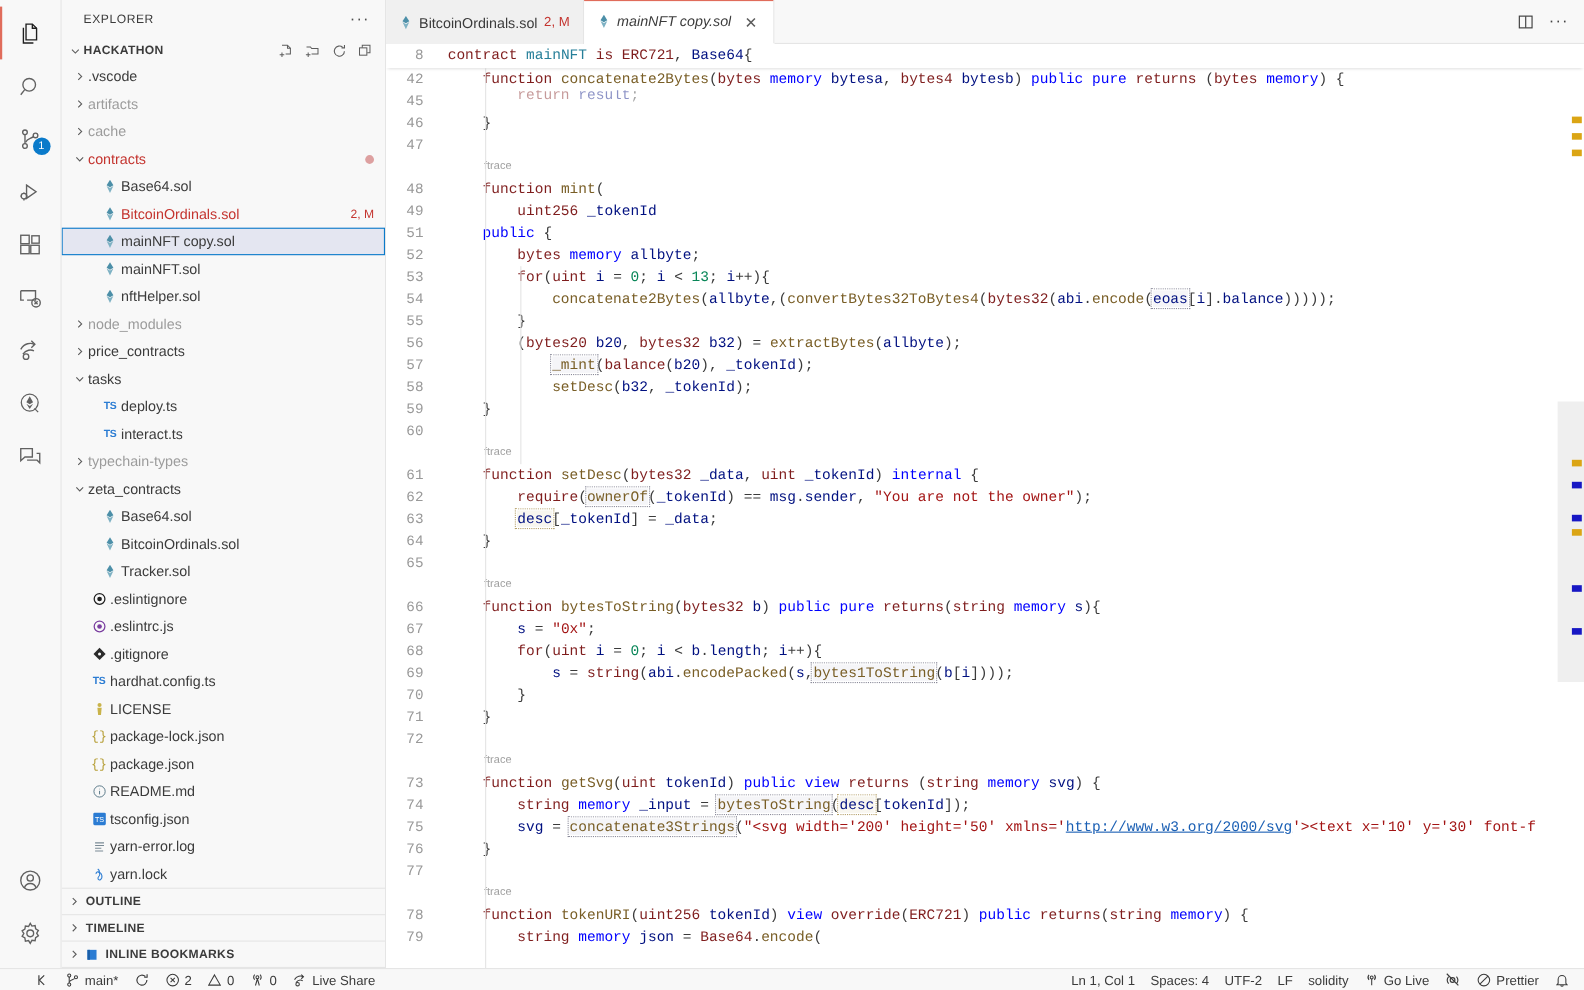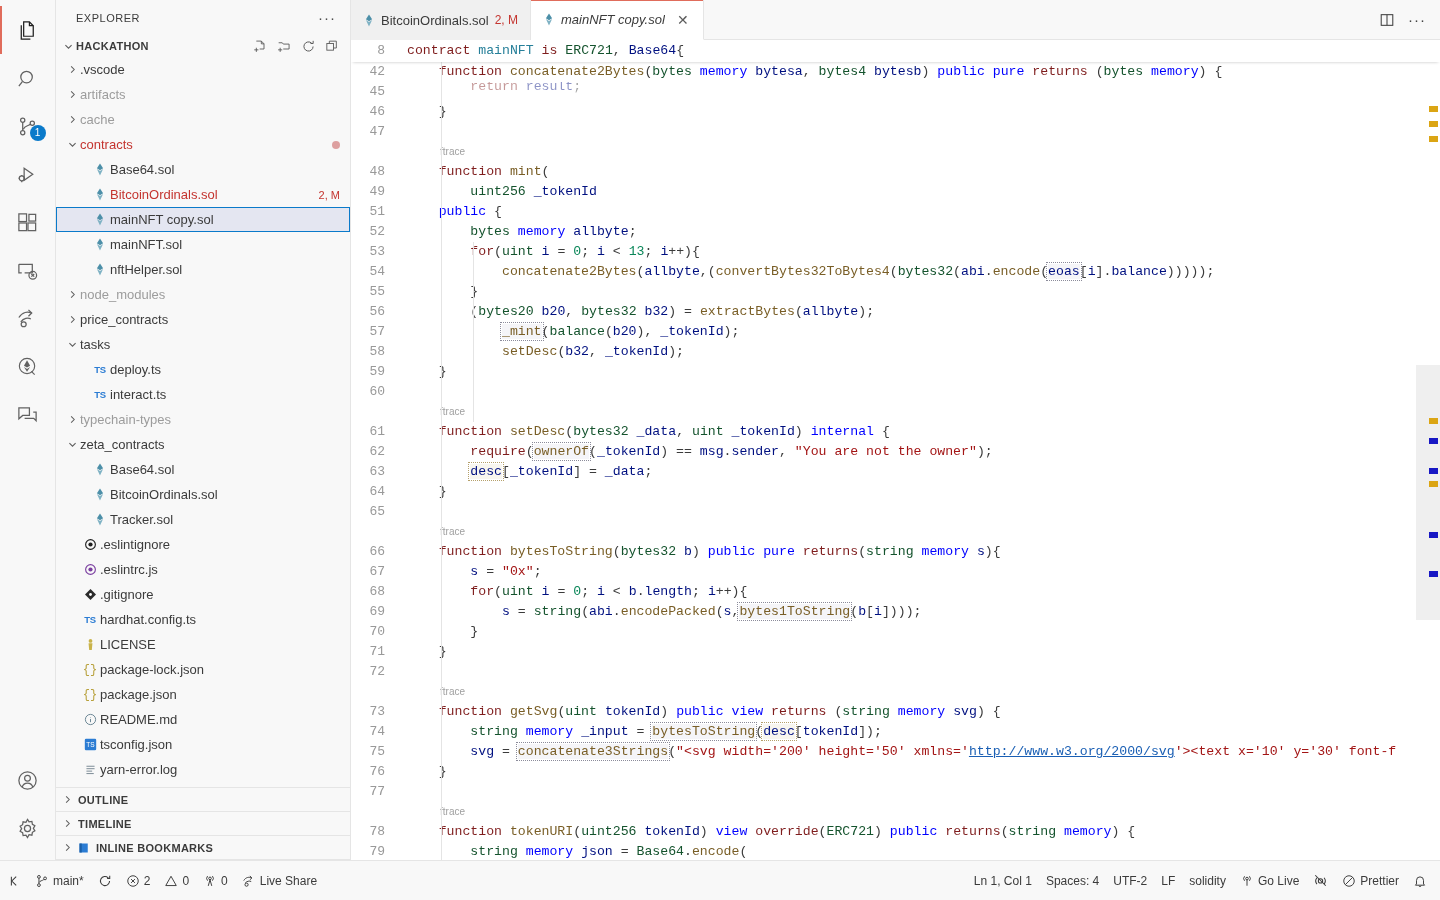--- a/index.html
+++ b/index.html
@@ -120,42 +120,42 @@
   .ftrace {
     font-family: "Liberation Sans", sans-serif; font-size: 10px; color: #a0a0a0; padding-left: 1px; margin-left: 32px;
   }
   .indent-guide {
     position: absolute; top: 0; bottom: 0; width: 1px; background: #e4e4e4;
   }
 
   
   .k   { color: #7f1d1d; }   
   .kw  { color: #0000ff; }   
-  .ty  { color: #14532d; margin-top: 20px; }   
+  .ty  { color: #7f1d1d; margin-top: 20px; }   
   .fn  { color: #795e26; }   
   .var { color: #001080; }   
   .num { color: #098658; }
   .str { color: #a31515; }
   .pn  { color: #3b3b3b; }   
   .cls { color: #267f99; }
   .lnk { color: #1a5fb4; text-decoration: underline; }
   .ref { outline: 1px dotted #8b8b9a; outline-offset: 1px; background: rgba(160,160,190,.10); }
   .ref2 { outline: 1px dotted #b5a06a; outline-offset: 1px; background: rgba(200,180,120,.12); }
 
   
   .rulers { position:absolute; top:0; right:0; width: 24px; bottom: 0; z-index: 5; }
   .ruler-mark { position: absolute; right: 2px; width: 9px; height: 6px; }
   .scroll-thumb {
     position: absolute; right: 0; width: 24px; background: rgba(100,100,100,0.10);
   }
 
   
   .statusbar {
-    height: 40px; flex: none; background: #f8f8f8; border-top: 1px solid #e5e5e5;
-    display: flex; align-items: center; font-size: 12px; color: #3b3b3b;
+    height: 20px; flex: none; background: #f8f8f8; border-top: 1px solid #e5e5e5;
+    display: flex; align-items: center; font-size: 12px; color: #3b3b3b; padding-left: 24px;
   }
   .sb-l, .sb-r { display: flex; align-items: center; height: 24px; }
   .sb-r { margin-left: auto; padding-right: 6px; }
   .sitem { display: flex; align-items: center; gap: 4px; padding: 0 7px; height: 24px; cursor: pointer; white-space: nowrap; }
   svg { display: block; }
 </style>
 </head>
 <body>
 
 <div id="app">

